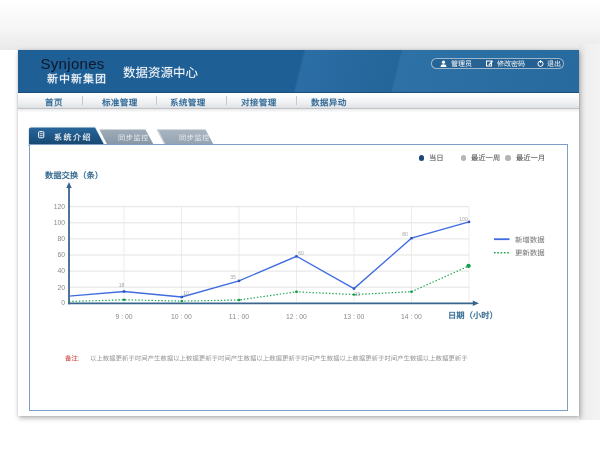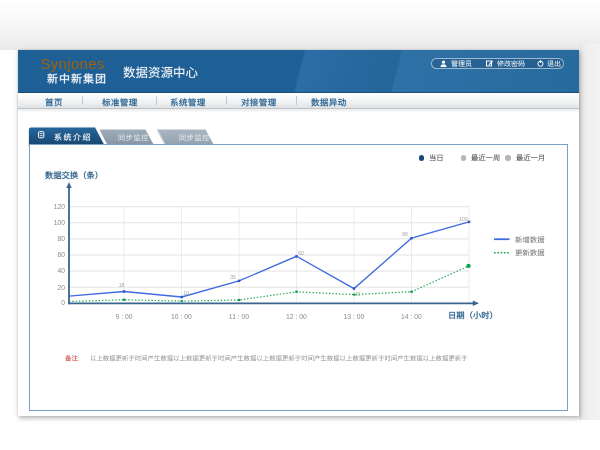--- a/index.html
+++ b/index.html
@@ -61,21 +61,21 @@
       <path id="u96c6" d="M460 292V225H54V162H393C297 90 153 26 29 -6C46 -22 67 -50 79 -69C207 -29 357 47 460 135V-79H535V138C637 52 789 -23 920 -61C931 -42 952 -15 968 1C843 31 701 92 605 162H947V225H535V292ZM490 552V486H247V552ZM467 824C483 797 500 763 512 734H286C307 765 326 797 343 827L265 842C221 754 140 642 30 558C47 548 72 526 85 510C116 536 145 563 172 591V271H247V303H919V363H562V432H849V486H562V552H846V606H562V672H887V734H591C578 766 556 810 534 843ZM490 606H247V672H490ZM490 432V363H247V432Z"></path>
       <path id="u9875" d="M464 462V281C464 174 421 55 50 -19C66 -35 87 -64 96 -80C485 4 541 143 541 280V462ZM545 110C661 56 812 -27 885 -83L932 -23C854 32 703 111 589 161ZM171 595V128H248V525H760V130H839V595H478C497 630 517 673 535 715H935V785H74V715H449C437 676 419 631 403 595Z"></path>
       <path id="u9996" d="M243 312H755V210H243ZM243 373V472H755V373ZM243 150H755V44H243ZM228 815C259 782 294 736 313 702H54V632H456C450 602 442 568 433 539H168V-80H243V-23H755V-80H833V539H512L546 632H949V702H696C725 737 757 779 785 820L702 842C681 800 643 742 611 702H345L389 725C370 758 331 808 294 844Z"></path>
       <path id="uff08" d="M695 380C695 185 774 26 894 -96L954 -65C839 54 768 202 768 380C768 558 839 706 954 825L894 856C774 734 695 575 695 380Z"></path>
       <path id="uff09" d="M305 380C305 575 226 734 106 856L46 825C161 706 232 558 232 380C232 202 161 54 46 -65L106 -96C226 26 305 185 305 380Z"></path>
       <path id="uff1a" d="M250 486C290 486 326 515 326 560C326 606 290 636 250 636C210 636 174 606 174 560C174 515 210 486 250 486ZM250 -4C290 -4 326 26 326 71C326 117 290 146 250 146C210 146 174 117 174 71C174 26 210 -4 250 -4Z"></path>
     </defs>
   </svg>
 <div class="abs" style="left:17.5px;top:50px;width:561px;height:365.5px;background:#fff;box-shadow:1px 2px 5px rgba(60,60,60,.4), 0 0 2px rgba(0,0,0,.12)"></div>
 <div class="abs" style="left:17.5px;top:50px;width:561px;height:43px;background:linear-gradient(104deg,#1e5f96 0%,#1e5f96 50%,#2b6da5 50.4%,#246699 67%,#2e71a6 67.4%,#276a9e 100%);border-bottom:1px solid #1d4d76"></div>
-<div class="abs" style="left:40.5px;top:55.2px;width:130px;color:#a16207;font-weight:normal;font-size:15px;letter-spacing:0.3px">Synjones</div>
+<div class="abs" style="left:40.5px;top:55.2px;width:130px;color:#0f172a;font-weight:normal;font-size:15px;letter-spacing:0.3px">Synjones</div>
 <svg style="position:absolute;left:47.0px;top:72.5px;overflow:visible" width="60.0" height="11.6">
     <g fill="#ffffff" stroke="#ffffff" stroke-width="28" transform="translate(0,9.68) scale(0.01100,-0.01100)">
       <use href="#u65b0" x="0"></use>
       <use href="#u4e2d" x="1091"></use>
       <use href="#u65b0" x="2182"></use>
       <use href="#u96c6" x="3273"></use>
       <use href="#u56e2" x="4364"></use>
     </g>
   </svg>
 <svg style="position:absolute;left:122.5px;top:65.5px;overflow:visible" width="75.0" height="13.1">

